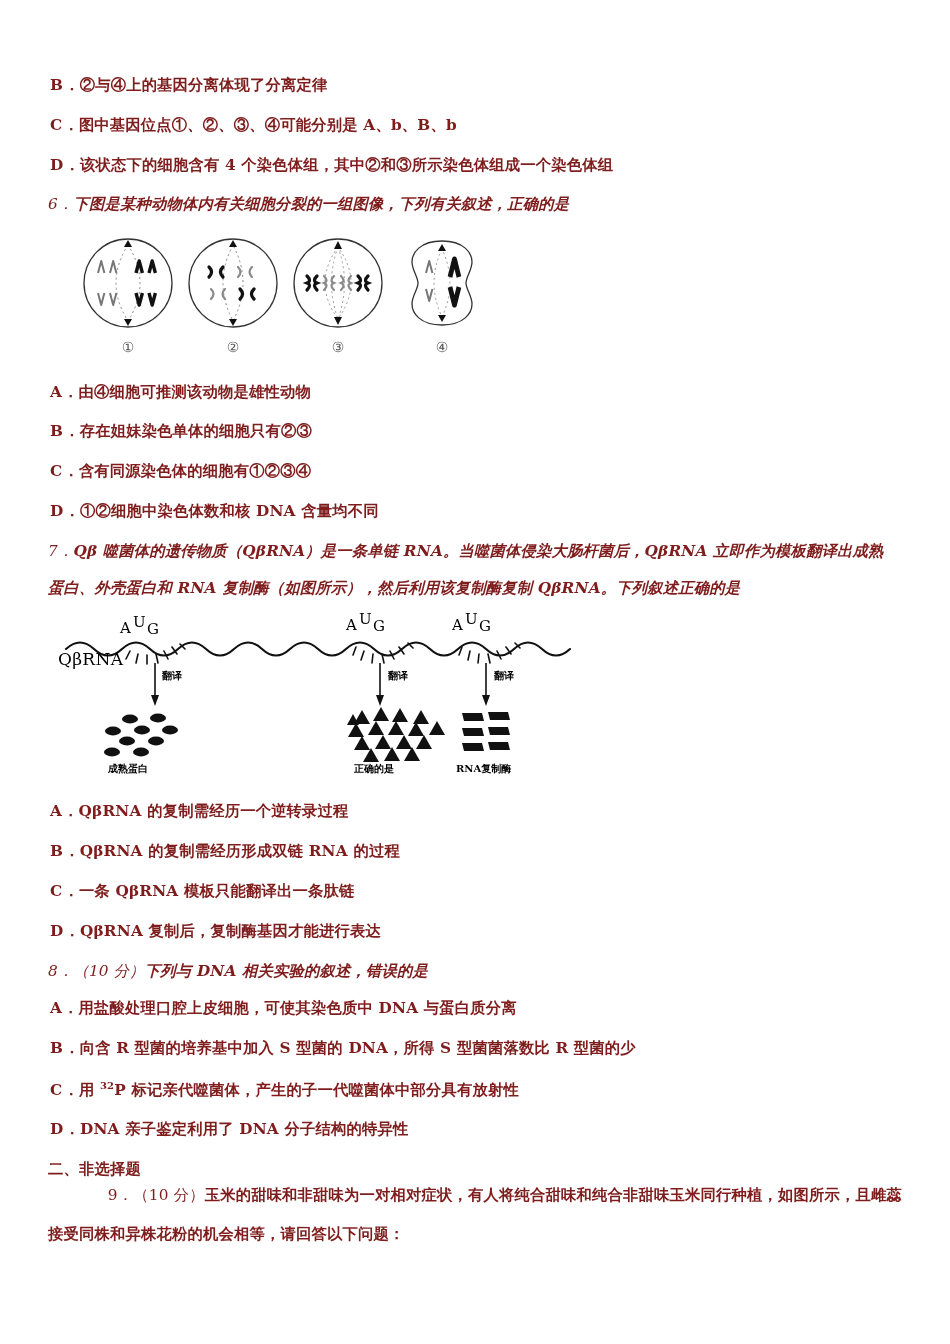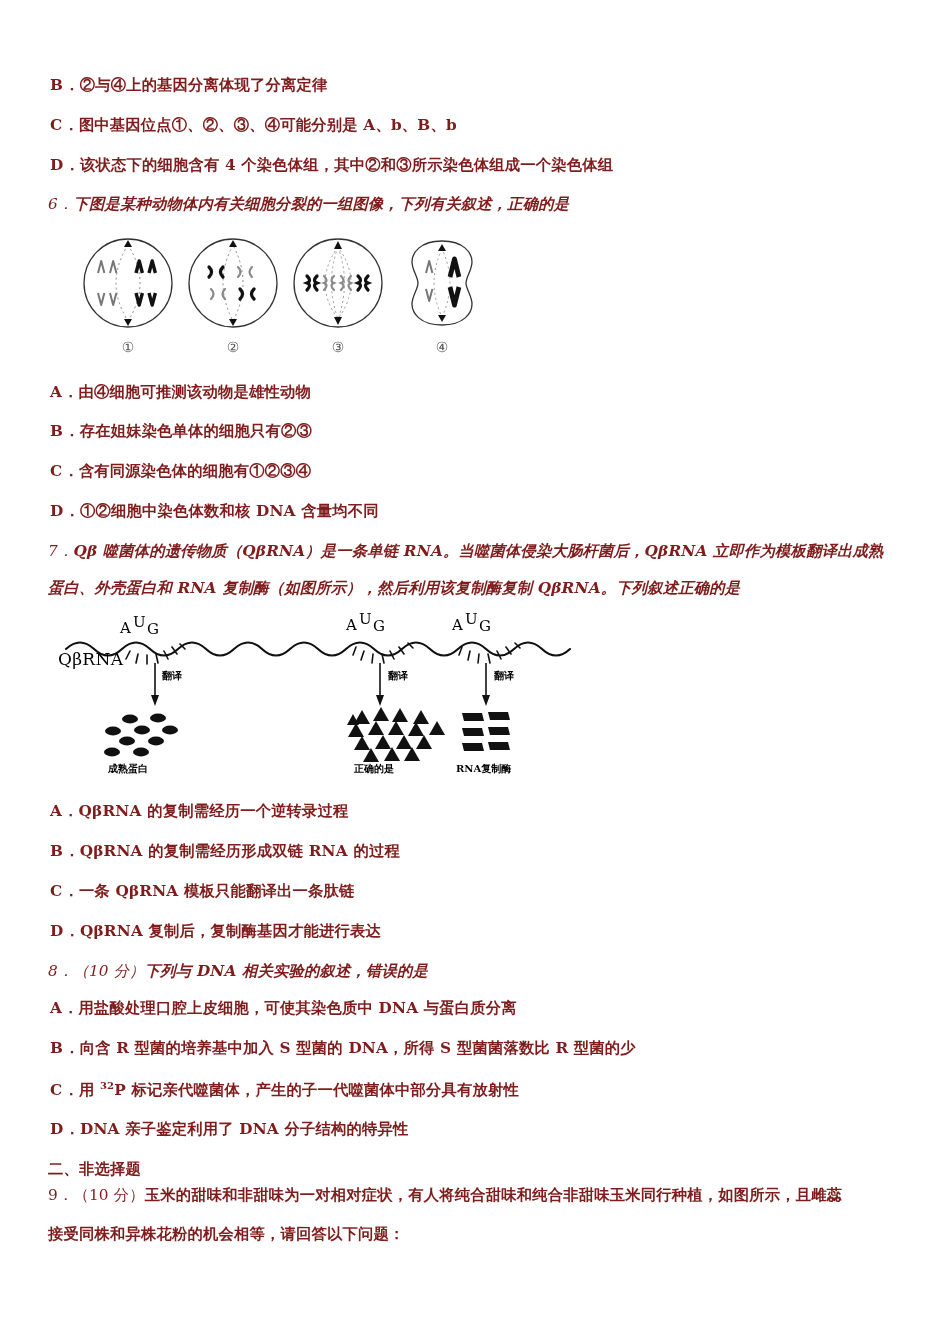--- a/index.html
+++ b/index.html
@@ -454,20 +454,20 @@
     <div class="opt">
       <span class="lab">C</span><span>．</span><span>用 </span><span class="sup">32</span><span>P 标记亲代噬菌体，产生的子一代噬菌体中部分具有放射性</span>
     </div>
     <div class="opt">
       <span class="lab">D</span><span>．</span><span>DNA 亲子鉴定利用了 DNA 分子结构的特异性</span>
     </div>
   </div>
 
   <div class="secline" style="margin-bottom:10px;">二、非选择题</div>
 
-  <div class="secline" style="margin-bottom:24px;">
+  <div class="secline" style="margin-bottom:24px;text-align:right;">
     <span class="qnum">9．</span><span class="qnum">（10 分）</span><span>玉米的甜味和非甜味为一对相对症状，有人将纯合甜味和纯合非甜味玉米同行种植，如图所示，且雌蕊</span>
   </div>
   <div class="secline">
     <span>接受同株和异株花粉的机会相等，请回答以下问题：</span>
   </div>
 
 </div>
 
 </body></html>

